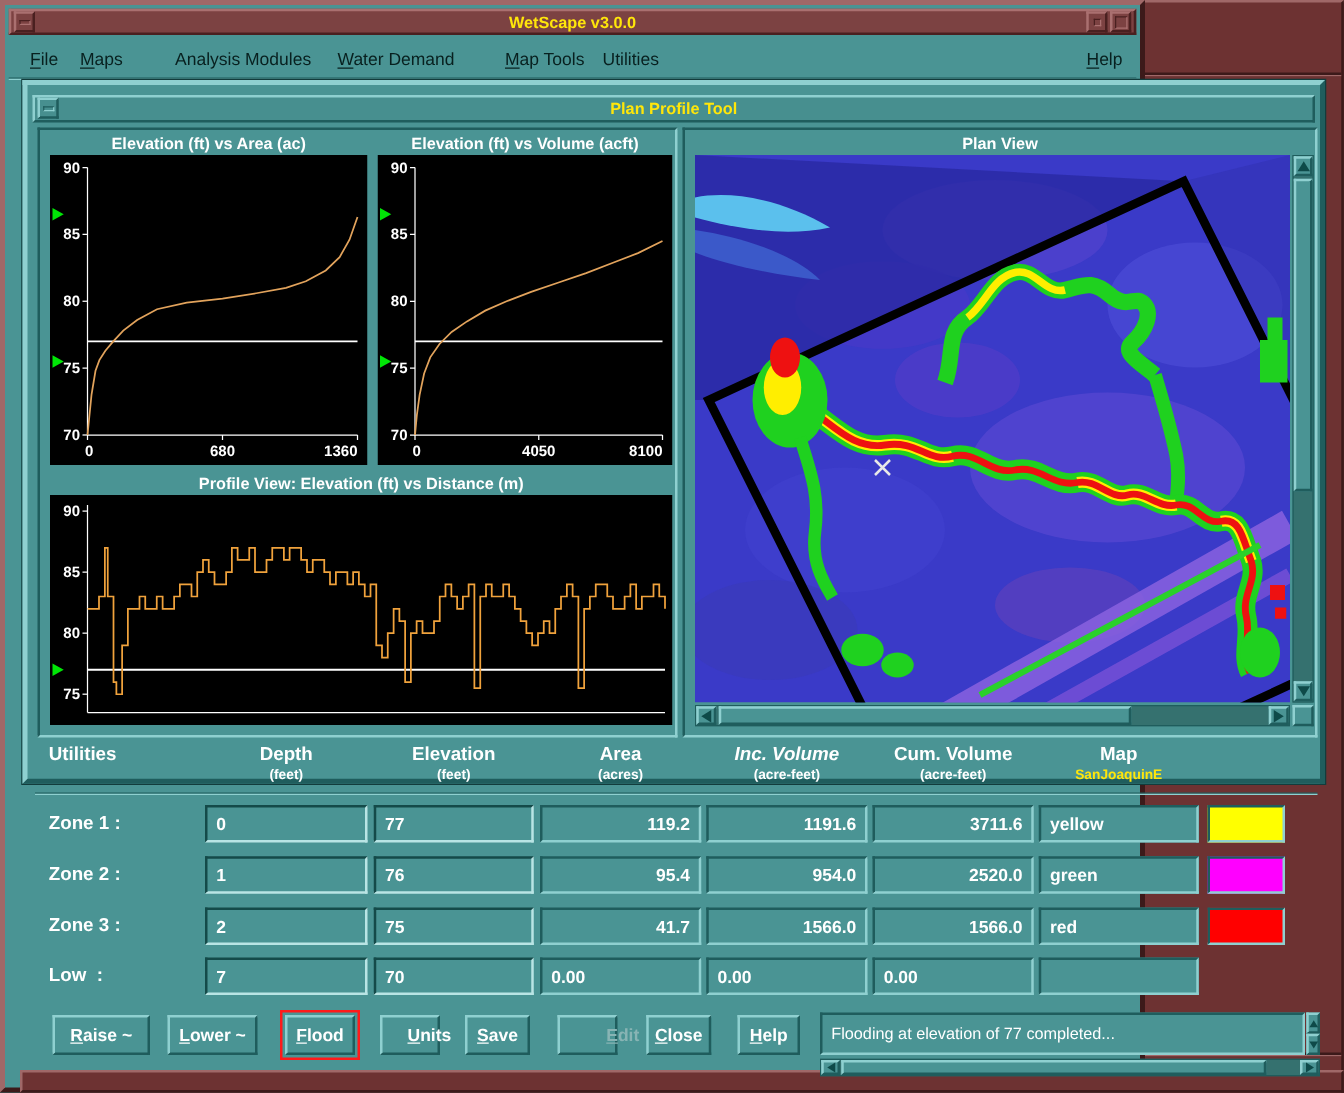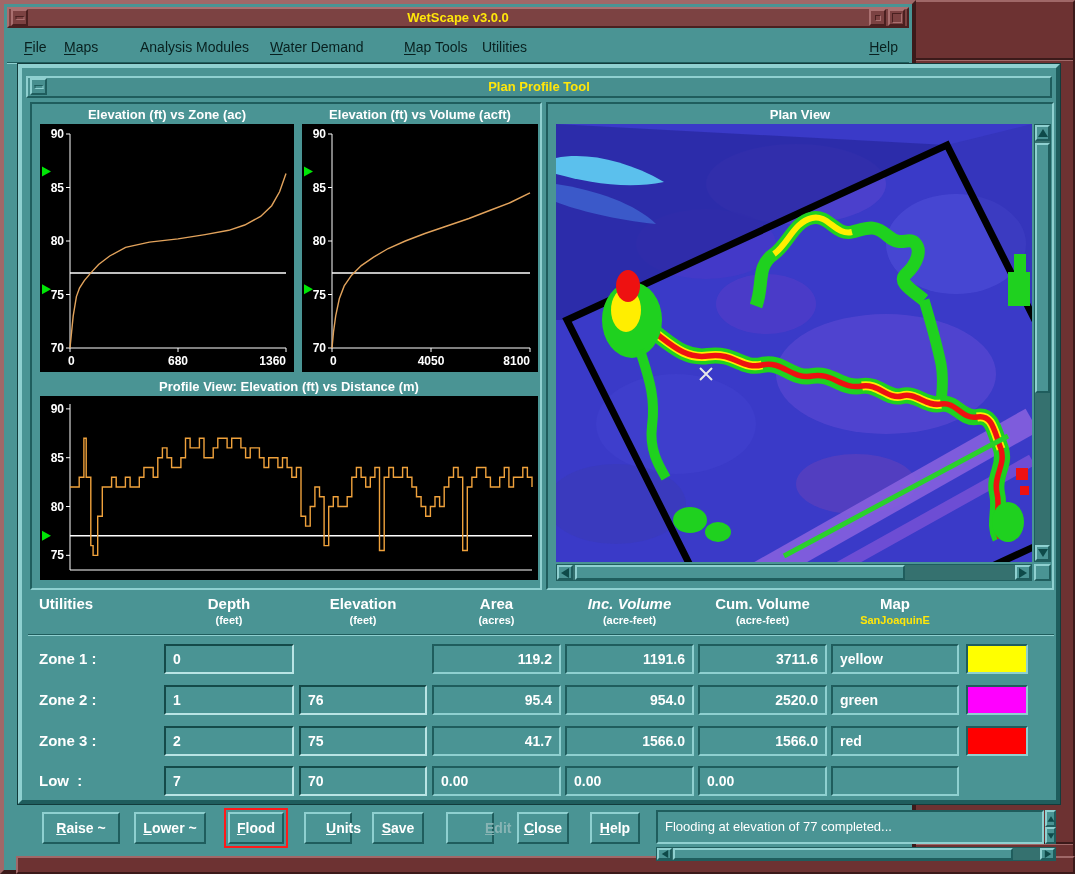--- a/index.html
+++ b/index.html
@@ -31,21 +31,21 @@
   .glyph.dash{width:9px;height:4px;}
   .glyph.sq-s{width:6px;height:6px;}
   .glyph.sq-l{width:10px;height:10px;}
 
   .menu-item{position:absolute;top:32px;height:22px;line-height:22px;font-size:14px;color:#08201f;cursor:default;}
   .menu-item u{text-underline-offset:2px;}
   #menu-etch{position:absolute;left:3px;top:58px;width:902px;height:0;
     border-top:1px solid #1f5d5d;border-bottom:1px solid #8fd0d0;}
 
   
-  #dialog{position:absolute;left:18px;top:64px;width:1042px;height:740px;z-index:3;
+  #dialog{position:absolute;left:18px;top:64px;width:1042px;height:563px;z-index:3;
     background:#4a9494;border:4px solid;border-color:#8fd0d0 #1f5d5d #1f5d5d #8fd0d0;
     box-sizing:border-box;box-shadow:0 0 0 1px #123c3c;}
 
   .panel{position:absolute;box-sizing:border-box;border:2px solid;
     border-color:#1f5d5d #8fd0d0 #8fd0d0 #1f5d5d;}
   .chart-title{position:absolute;color:#fff;font-weight:bold;font-size:13px;
     height:17px;line-height:17px;text-align:center;white-space:nowrap;}
   svg.chart{position:absolute;display:block;}
   svg text{font-family:"Liberation Sans",sans-serif;}
 
@@ -125,21 +125,21 @@
   <div id="dialog">
 
     <div class="tb tb-dlg">
       <div class="wbtn tl" style="left:2px;top:0px;">
           <div class="glyph dash"></div>
         </div>
       <span>Plan Profile Tool</span>
     </div>
 
     <div class="panel" style="left:8px;top:34px;width:512px;height:488px;">
-      <div class="chart-title" style="left:8px;top:2px;width:254px;">Elevation (ft)  vs  Zone (ac)</div>
+      <div class="chart-title" style="left:8px;top:2px;width:254px;">Elevation (ft)  vs  Area (ac)</div>
       <div class="chart-title" style="left:270px;top:2px;width:236px;">Elevation (ft)  vs  Volume (acft)</div>
       <svg class="chart" width="254" height="248" style="left:8px;top:20px;">
           <rect x="0" y="0" width="254" height="248" fill="#000"></rect>
           <line x1="30" y1="10" x2="30" y2="224" stroke="#fff" stroke-width="1"></line>
           <line x1="30" y1="224" x2="246" y2="224" stroke="#fff" stroke-width="1"></line>
           <line x1="26" y1="10" x2="30" y2="10" stroke="#fff"></line>
           <text x="24" y="14" fill="#fff" text-anchor="end" font-size="12" font-weight="bold">90</text>
           <line x1="26" y1="63.5" x2="30" y2="63.5" stroke="#fff"></line>
           <text x="24" y="67.5" fill="#fff" text-anchor="end" font-size="12" font-weight="bold">85</text>
           <line x1="26" y1="117" x2="30" y2="117" stroke="#fff"></line>
@@ -279,20 +279,21 @@
     <div class="hdr-sub" style="left:543px;top:545px;width:129px;">(acre-feet)</div>
     <div class="hdr" style="left:676px;top:527px;width:129px;">Cum. Volume</div>
     <div class="hdr-sub" style="left:676px;top:545px;width:129px;">(acre-feet)</div>
     <div class="hdr" style="left:809px;top:527px;width:128px;">Map</div>
     <div class="hdr-sub accent" style="left:809px;top:545px;width:128px;">SanJoaquinE</div>
 
     <div class="etch" style="left:6px;top:566px;width:1026px;"></div>
 
     <div class="rowlabel" style="left:17px;top:576px;">Zone 1 :</div>
     <div class="tfield edit" style="left:142px;top:576px;width:130px;">0</div>
+    <div class="tfield edit" style="left:277px;top:576px;width:128px;">77</div>
     <div class="tfield display" style="left:410px;top:576px;width:129px;">119.2</div>
     <div class="tfield display" style="left:543px;top:576px;width:129px;">1191.6</div>
     <div class="tfield display" style="left:676px;top:576px;width:129px;">3711.6</div>
     <div class="tfield" style="left:809px;top:576px;width:128px;">yellow</div>
     <div class="swatch" style="left: 944px; top: 576px; background-color: rgb(255, 255, 0);"></div>
 
     <div class="rowlabel" style="left:17px;top:617px;">Zone 2 :</div>
     <div class="tfield edit" style="left:142px;top:617px;width:130px;">1</div>
     <div class="tfield edit" style="left:277px;top:617px;width:128px;">76</div>
     <div class="tfield display" style="left:410px;top:617px;width:129px;">95.4</div>

